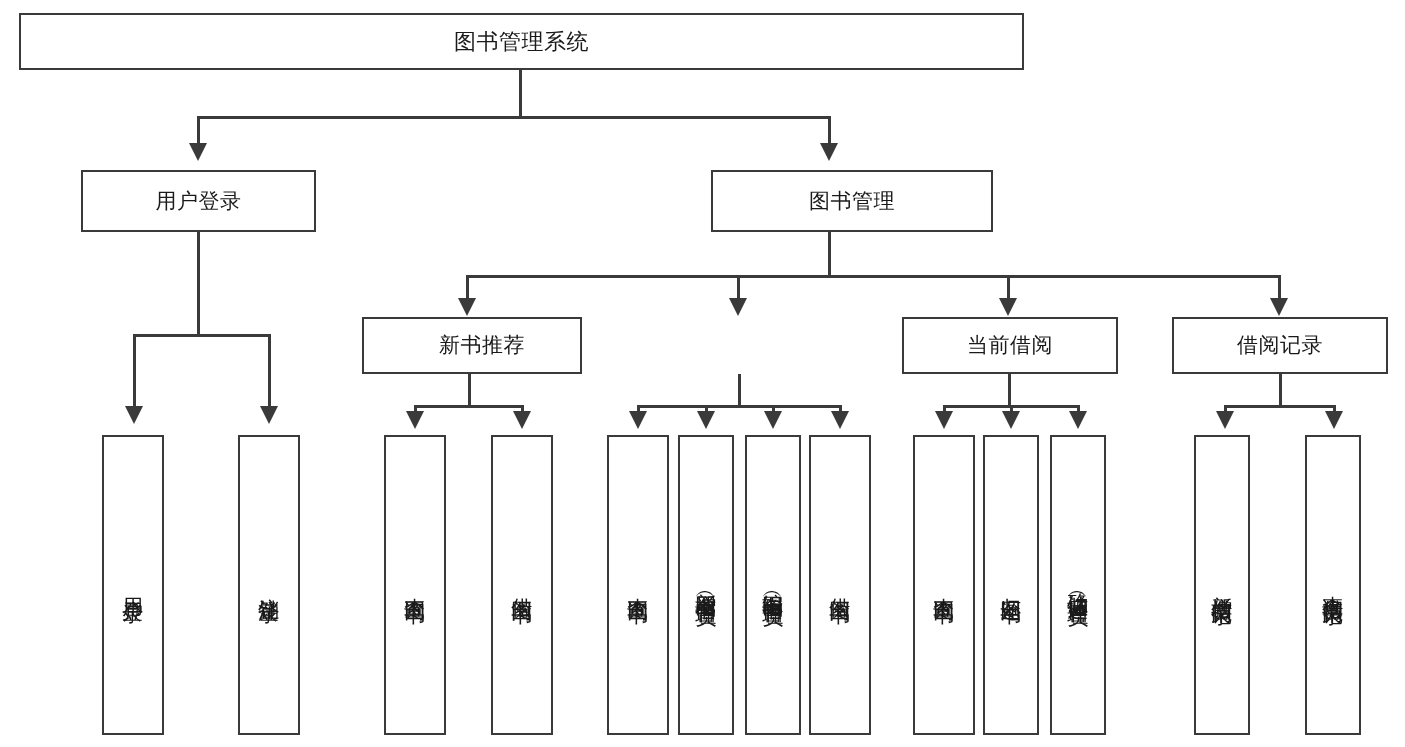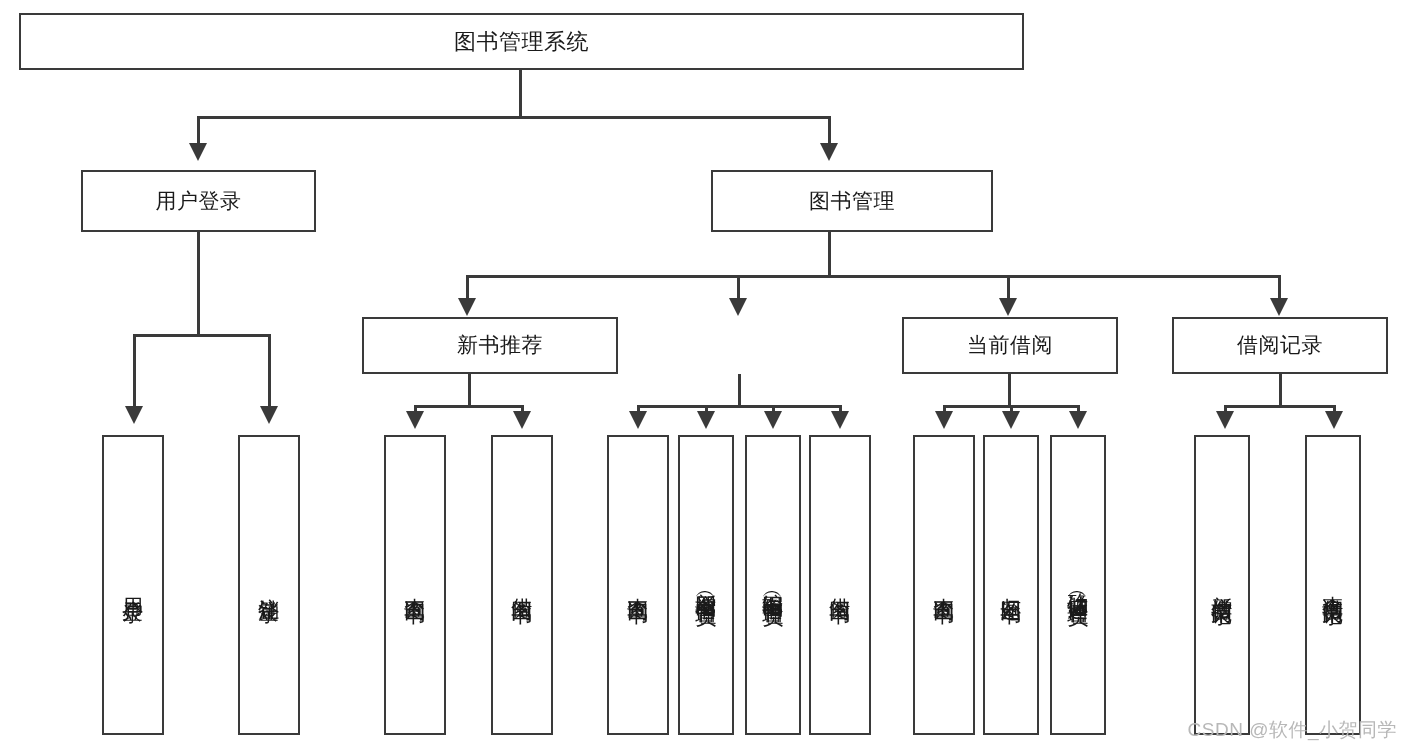--- a/index.html
+++ b/index.html
@@ -121,21 +121,21 @@
   <div class="hline" style="left:466px; top:275px; width:815px;"></div>
   <div class="vline" style="left:466px; top:275px; height:24px;"></div>
   <div class="arrow" style="left:458px; top:298px;"></div>
   <div class="vline" style="left:737px; top:275px; height:24px;"></div>
   <div class="arrow" style="left:729px; top:298px;"></div>
   <div class="vline" style="left:1007px; top:275px; height:24px;"></div>
   <div class="arrow" style="left:999px; top:298px;"></div>
   <div class="vline" style="left:1278px; top:275px; height:24px;"></div>
   <div class="arrow" style="left:1270px; top:298px;"></div>
 
-  <div class="node" style="left:362px; top:317px; width:256px; height:57px;padding-left:20px;">
+  <div class="node" style="left:362px; top:317px; width:220px; height:57px;padding-left:20px;">
     <span class="label">新书推荐</span>
   </div>
   <div class="node" style="left:902px; top:317px; width:216px; height:57px;">
     <span class="label">当前借阅</span>
   </div>
   <div class="node" style="left:1172px; top:317px; width:216px; height:57px;">
     <span class="label">借阅记录</span>
   </div>
 
   <div class="vline" style="left:468px; top:374px; height:32px;"></div>
@@ -209,15 +209,14 @@
     <span class="label">确认归还（管理员）</span>
   </div>
 
   <div class="node vertical" style="left:1194px; top:435px; width:56px; height:300px;">
     <span class="label">新增借阅记录</span>
   </div>
   <div class="node vertical" style="left:1305px; top:435px; width:56px; height:300px;">
     <span class="label">查询借阅记录</span>
   </div>
 
-  <div id="watermark">CSDN @软件_小贺同学</div>
 
 </div>
 
 </body></html>

